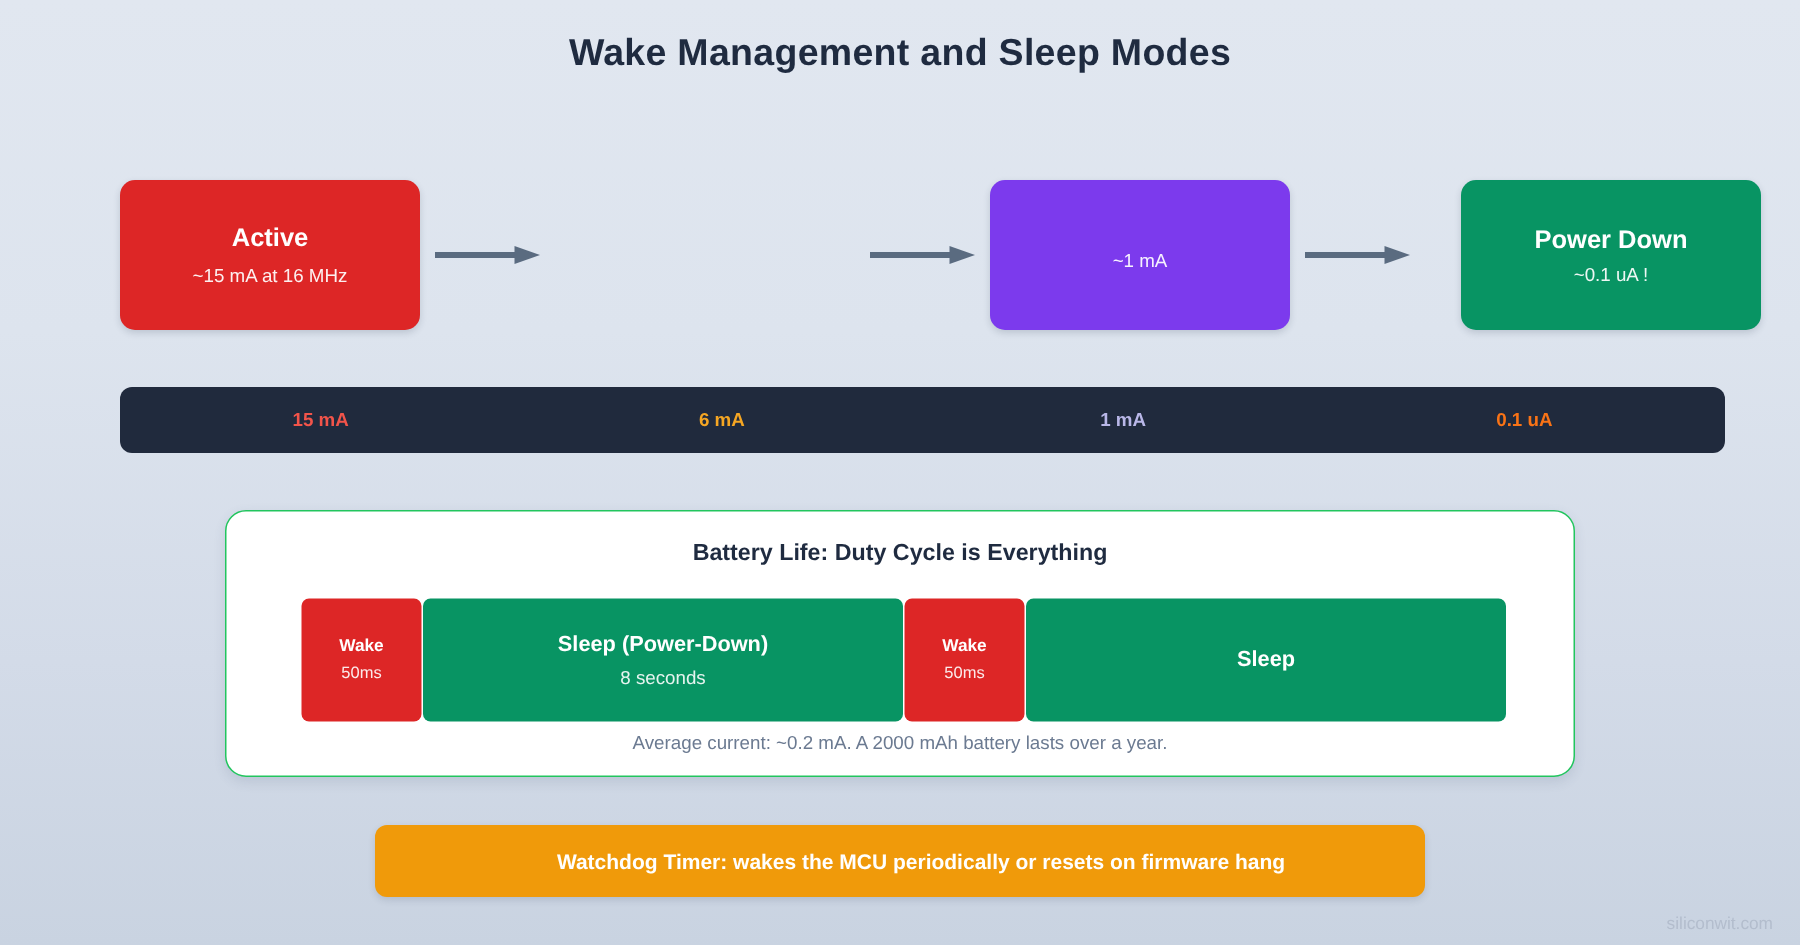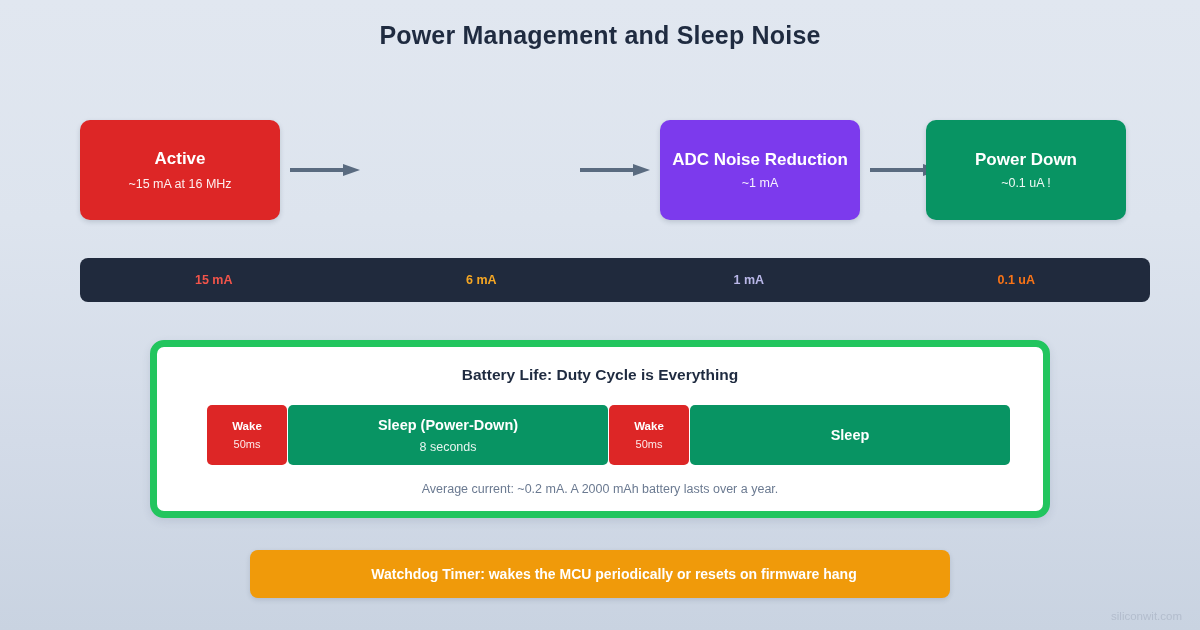--- a/index.html
+++ b/index.html
@@ -26,21 +26,21 @@
     box-shadow:0 2px 5px rgba(40,55,80,.18);
   }
   .state-box .sb-title { font-size:17px; font-weight:bold; line-height:19px; text-align:center; }
   .state-box .sb-sub   { font-size:12.5px; font-weight:normal; margin-top:9px;
                          color:rgba(255,255,255,.93); text-align:center; }
   .state-box.two-line .sb-sub { margin-top:7px; }
 
   .sb0 { left:0px;   background:#dd2626; }
   .sb1 { left:290px; background:#f09a0a; }
   .sb2 { left:580px; background:#7c3aed; }
-  .sb3 { left:846px; background:#089463; }
+  .sb3 { left:894px; background:#089463; }
 
   
   .arrow { position:absolute; top:44px; height:12px; }
   .arrow .shaft { position:absolute; top:4px; left:0; height:4px; background:#5a6b80; }
   .arrow .head {
     position:absolute; top:0; right:0; width:0; height:0;
     border-top:6px solid transparent; border-bottom:6px solid transparent;
     border-left:17px solid #5a6b80;
   }
   .ar0 { left:210px; width:70px; }
@@ -56,29 +56,29 @@
     background:#202a3d; border-radius:8px; display:flex;
   }
   .scale-item {
     flex:1; display:flex; align-items:center; justify-content:center;
     font-size:12.5px; font-weight:bold;
   }
 
   
   .card {
     position:absolute; top:340px; left:150px; width:900px; height:178px;
-    background:#fff; border:7px solid #22c55e; border-radius:14px;
+    background:#fff; border:1px solid #22c55e; border-radius:14px;
     box-shadow:0 3px 8px rgba(60,80,110,.13);
   }
   .card-title {
     margin-top:19px; text-align:center; font-size:15.5px;
     font-weight:bold; color:#1f2b40;
   }
   .duty-row {
-    position:absolute; top:58px; left:50px; width:800px; height:60px;
+    position:absolute; top:58px; left:50px; width:800px; height:82px;
     display:flex; gap:1px;
   }
   .duty-seg {
     display:flex; flex-direction:column; align-items:center; justify-content:center;
     color:#fff; border-radius:5px;
   }
   .duty-seg .ds-label { font-size:11.5px; font-weight:bold; }
   .duty-seg .ds-sub   { font-size:11px; margin-top:6px; color:rgba(255,255,255,.9); }
   .duty-seg.big .ds-label { font-size:14.5px; }
   .duty-seg.big .ds-sub   { font-size:12.5px; margin-top:7px; }
@@ -99,42 +99,41 @@
 
   
   .watermark {
     position:absolute; right:18px; bottom:8px;
     font-size:11.5px; color:#b3bdcd;
   }
 </style>
 </head>
 <body>
 
-<div class="title">Power Management and Sleep Noise</div>
+<div class="title">Wake Management and Sleep Modes</div>
 
 <div class="flow">
 
   <div class="state-box sb0" style="background: rgb(221, 38, 38);">
     <div class="sb-title">Active</div>
     <div class="sb-sub">~15 mA at 16 MHz</div>
   </div>
 
   <div class="arrow ar0">
     <div class="shaft" style="background: rgb(90, 107, 128);"></div>
     <div class="head" style="border-left-color: rgb(90, 107, 128);"></div>
   </div>
 
 
   <div class="arrow ar1">
     <div class="shaft" style="background: rgb(90, 107, 128);"></div>
     <div class="head" style="border-left-color: rgb(90, 107, 128);"></div>
   </div>
 
   <div class="state-box sb2 two-line" style="background: rgb(124, 58, 237);">
-    <div class="sb-title">ADC Noise Reduction</div>
     <div class="sb-sub">~1 mA</div>
   </div>
 
   <div class="arrow ar2">
     <div class="shaft" style="background: rgb(90, 107, 128);"></div>
     <div class="head" style="border-left-color: rgb(90, 107, 128);"></div>
   </div>
 
   <div class="state-box sb3 two-line" style="background: rgb(8, 148, 99);">
     <div class="sb-title">Power Down</div>

